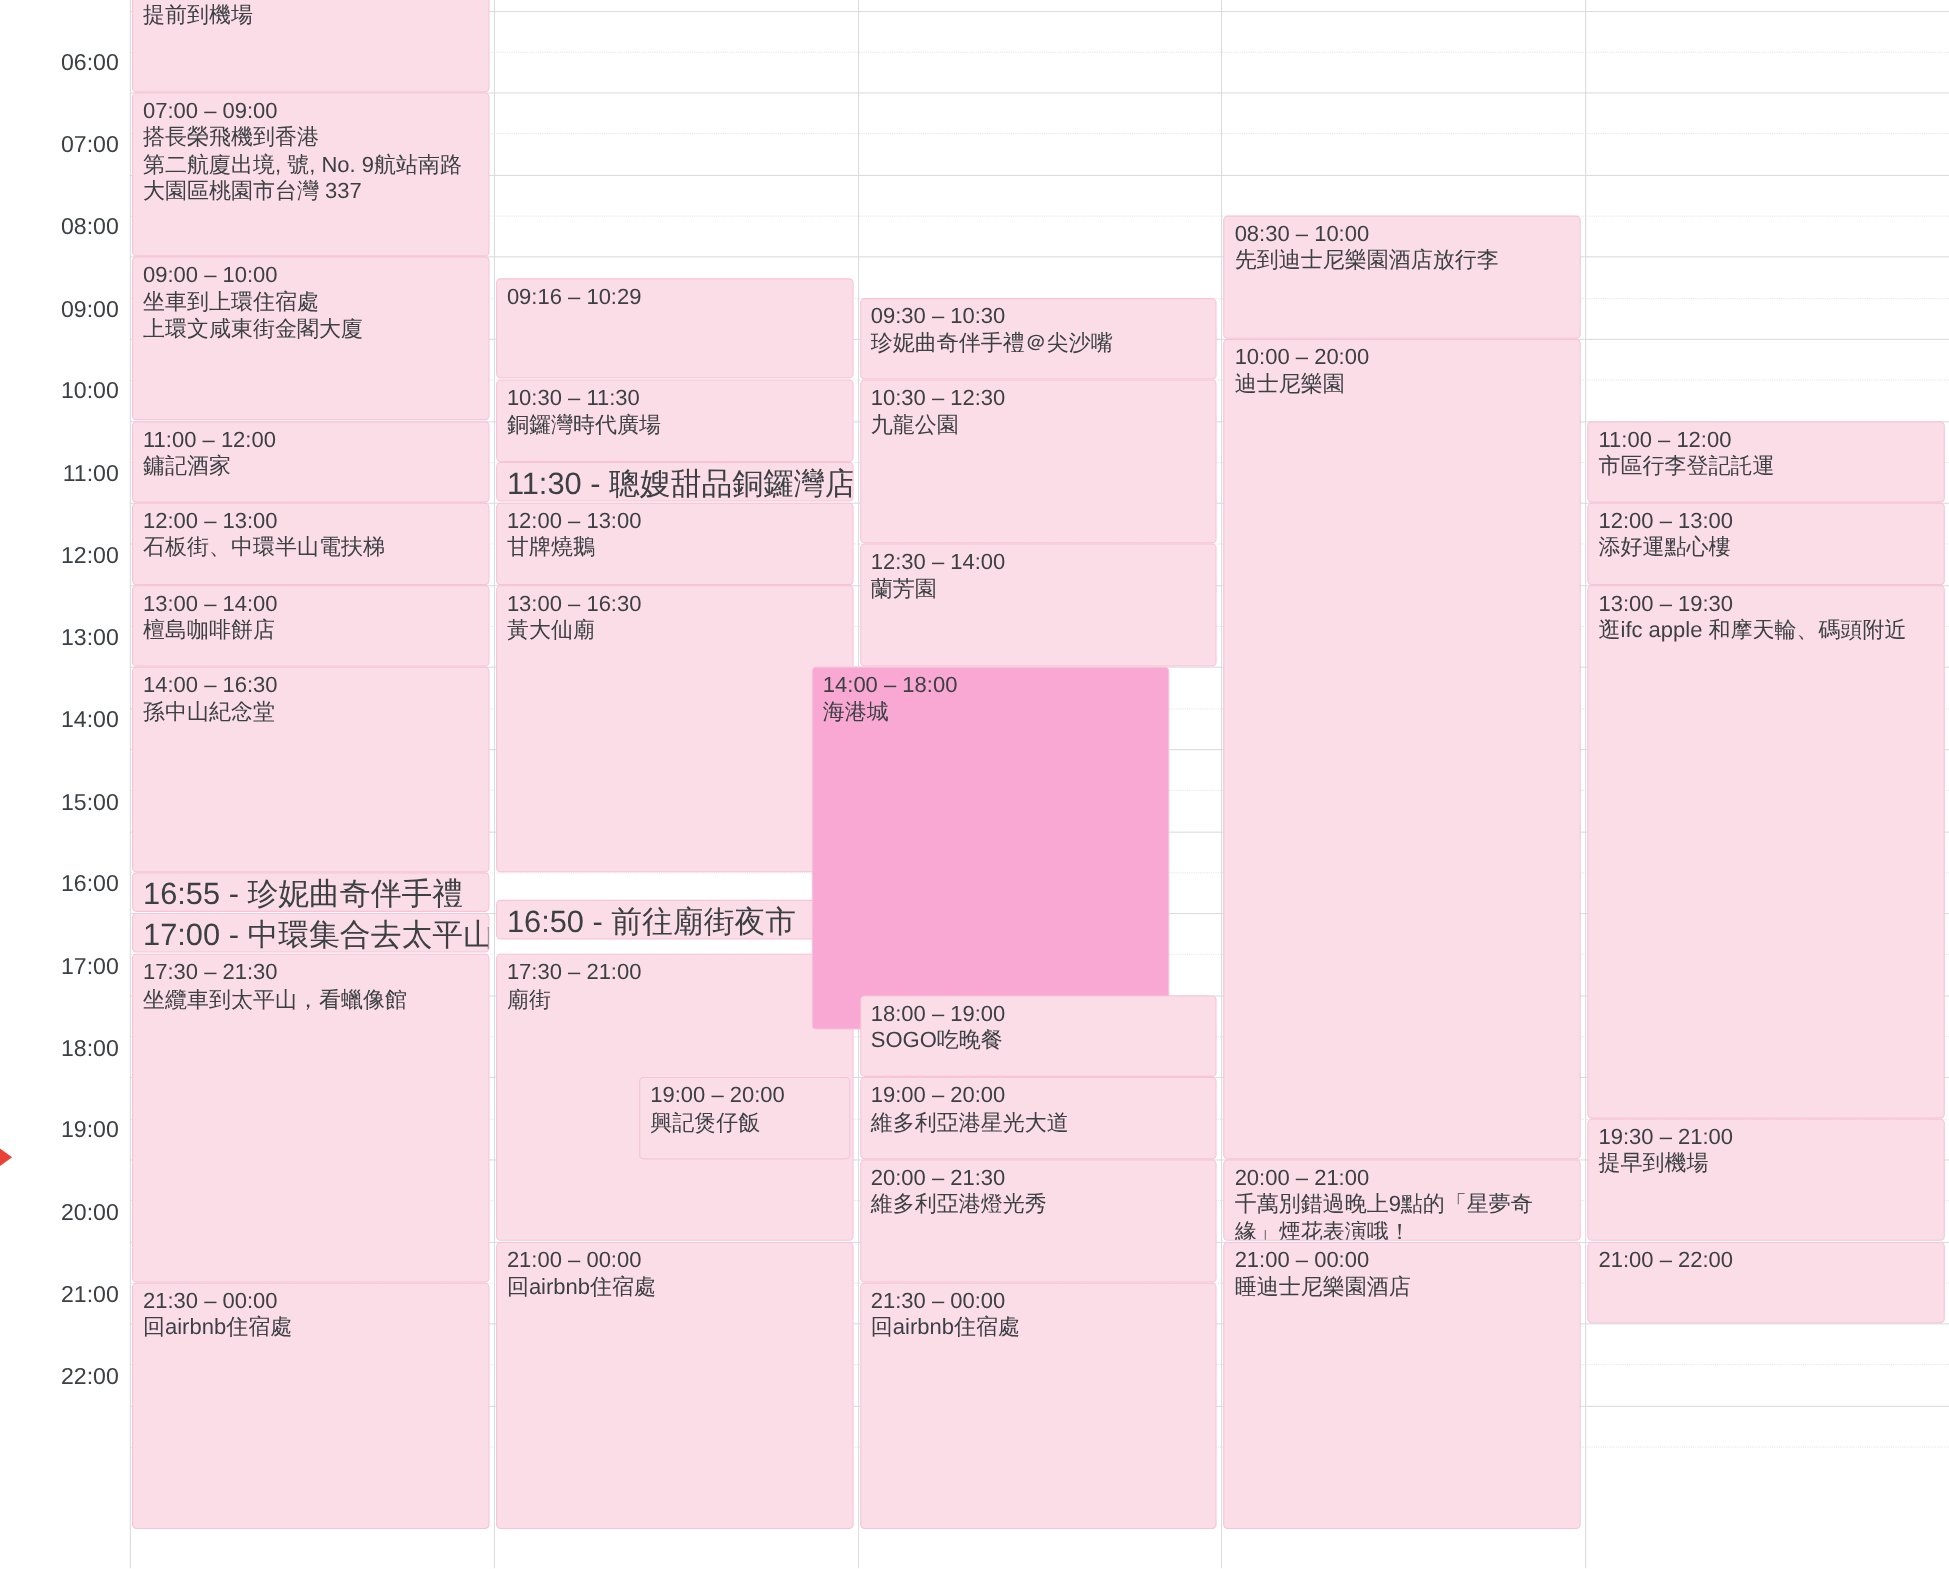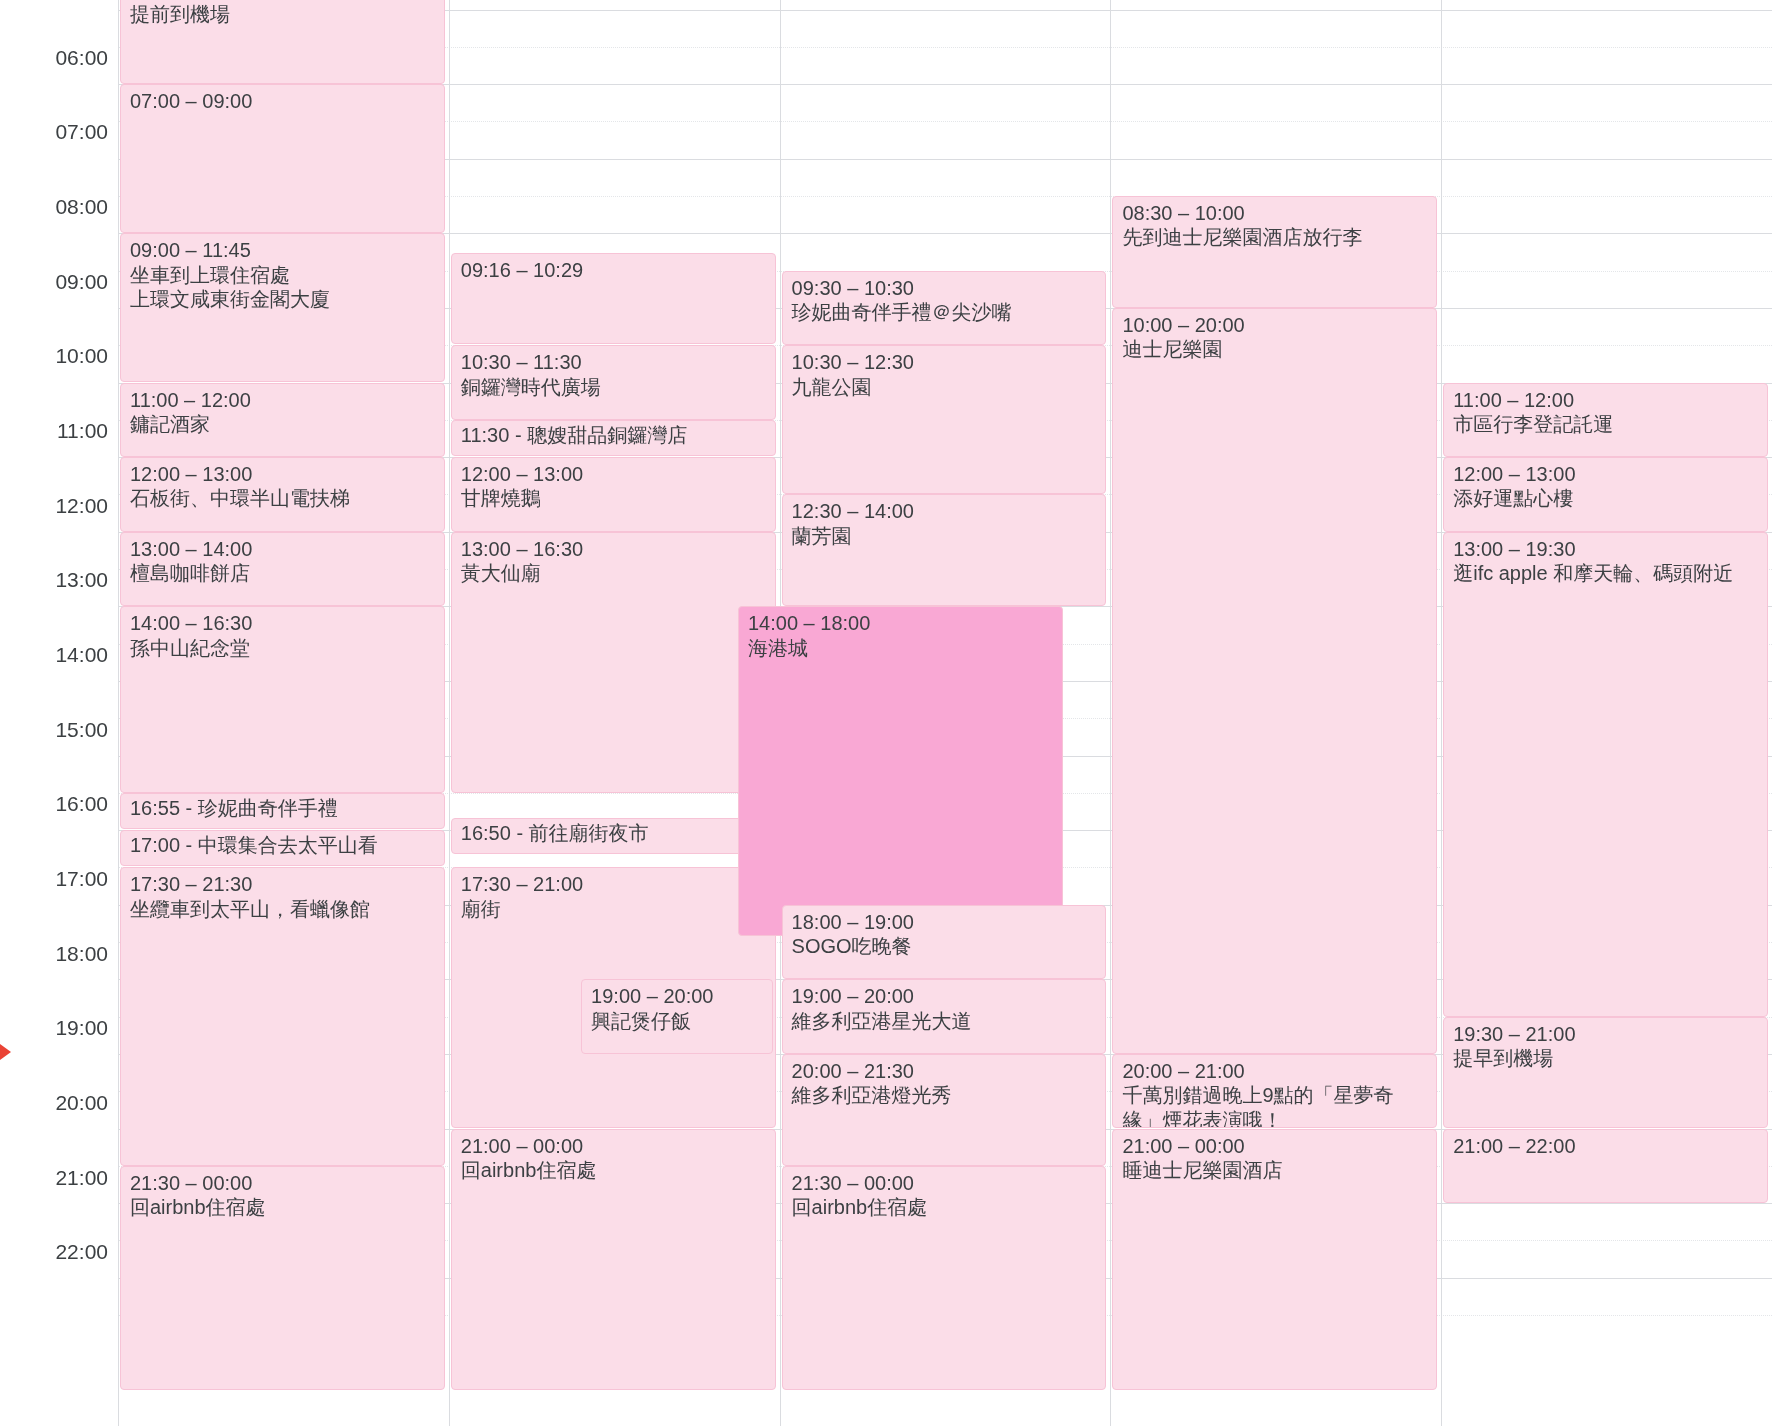--- a/index.html
+++ b/index.html
@@ -82,21 +82,21 @@
     display: block;
     font-size: 20px;
     color: #3c4043;
   }
   .event.compact {
     padding-top: 2px;
     white-space: nowrap;
   }
   .event.compact .eline {
     display: block;
-    font-size: 20px;
+    font-size: 28px;
     white-space: nowrap;
   }
 </style>
 </head>
 <body>
 
 <div id="calendar">
 
   <div class="gutter">
     <div class="hour-label" style="top:47px">06:00</div>
@@ -164,23 +164,25 @@
 
   <div class="now-arrow" style="top:1044px"></div>
 
   <div id="events-layer">
       <div class="event" style="top: -27.8px; left: 120px; width: 324.8px; height: 111.9px; background: rgb(251, 221, 232); border-color: rgb(247, 195, 214);">
         <span class="etime">05:30 – 07:00</span>
         <span class="etitle" style="white-space: pre-wrap;">提前到機場</span>
       </div>
       <div class="event" style="top: 84.1px; left: 120px; width: 324.8px; height: 149.2px; background: rgb(251, 221, 232); border-color: rgb(247, 195, 214);">
         <span class="etime">07:00 – 09:00</span>
+        <span class="etitle" style="white-space: pre-wrap;">搭長榮飛機到香港
+第二航廈出境, 號, No. 9航站南路大園區桃園市台灣 337</span>
       </div>
       <div class="event" style="top: 233.3px; left: 120px; width: 324.8px; height: 149.2px; background: rgb(251, 221, 232); border-color: rgb(247, 195, 214);">
-        <span class="etime">09:00 – 11:45</span>
+        <span class="etime">09:00 – 10:00</span>
         <span class="etitle" style="white-space: pre-wrap;">坐車到上環住宿處
 上環文咸東街金閣大廈</span>
       </div>
       <div class="event" style="top: 382.5px; left: 120px; width: 324.8px; height: 74.6px; background: rgb(251, 221, 232); border-color: rgb(247, 195, 214);">
         <span class="etime">11:00 – 12:00</span>
         <span class="etitle" style="white-space: pre-wrap;">鏞記酒家</span>
       </div>
       <div class="event" style="top: 457.1px; left: 120px; width: 324.8px; height: 74.6px; background: rgb(251, 221, 232); border-color: rgb(247, 195, 214);">
         <span class="etime">12:00 – 13:00</span>
         <span class="etitle" style="white-space: pre-wrap;">石板街、中環半山電扶梯</span>

